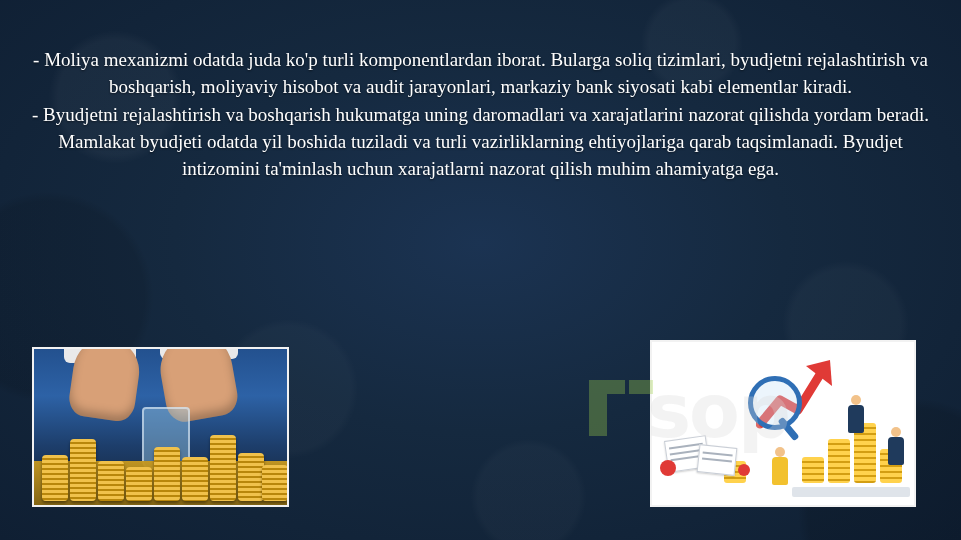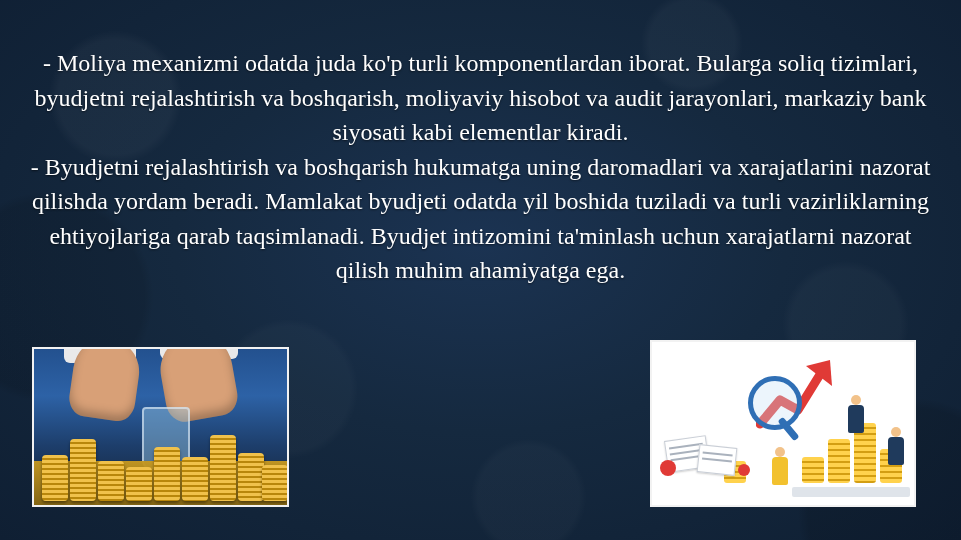--- a/index.html
+++ b/index.html
@@ -36,21 +36,21 @@
       radial-gradient(circle at 95% 95%, rgba(0,0,0,0.12) 0 10%, transparent 11%);
     pointer-events: none;
   }
 
   #text-block {
     position: absolute;
     left: 28px;
     top: 46px;
     width: 905px;
     text-align: center;
-    font-size: 24px;
+    font-size: 19px;
     line-height: 1.44;
     color: #ffffff;
     text-shadow: 0 1px 2px rgba(0,0,0,0.55);
     z-index: 3;
   }
   #text-block p {
     margin: 0;
   }
 
   .photo {
@@ -281,14 +281,21 @@
         <div class="body"></div>
     </div>
     <div class="person" style="left:236px; bottom:40px;">
       <div class="head"></div>
         <div class="body"></div>
     </div>
 
     <div class="platform" style="left:140px; width:118px;"></div>
   </div>
 
+  <div id="watermark">
+    <svg class="wm-mark" viewBox="0 0 72 72">
+      <polygon points="4,8 40,8 40,22 22,22 22,64 4,64" fill="#9fd04a" opacity="0.85"></polygon>
+      <polygon points="44,8 68,8 68,22 44,22" fill="#9fd04a" opacity="0.85"></polygon>
+    </svg>
+    <div class="wm-text">sop</div>
+  </div>
 
 </div>
 
 </body></html>

